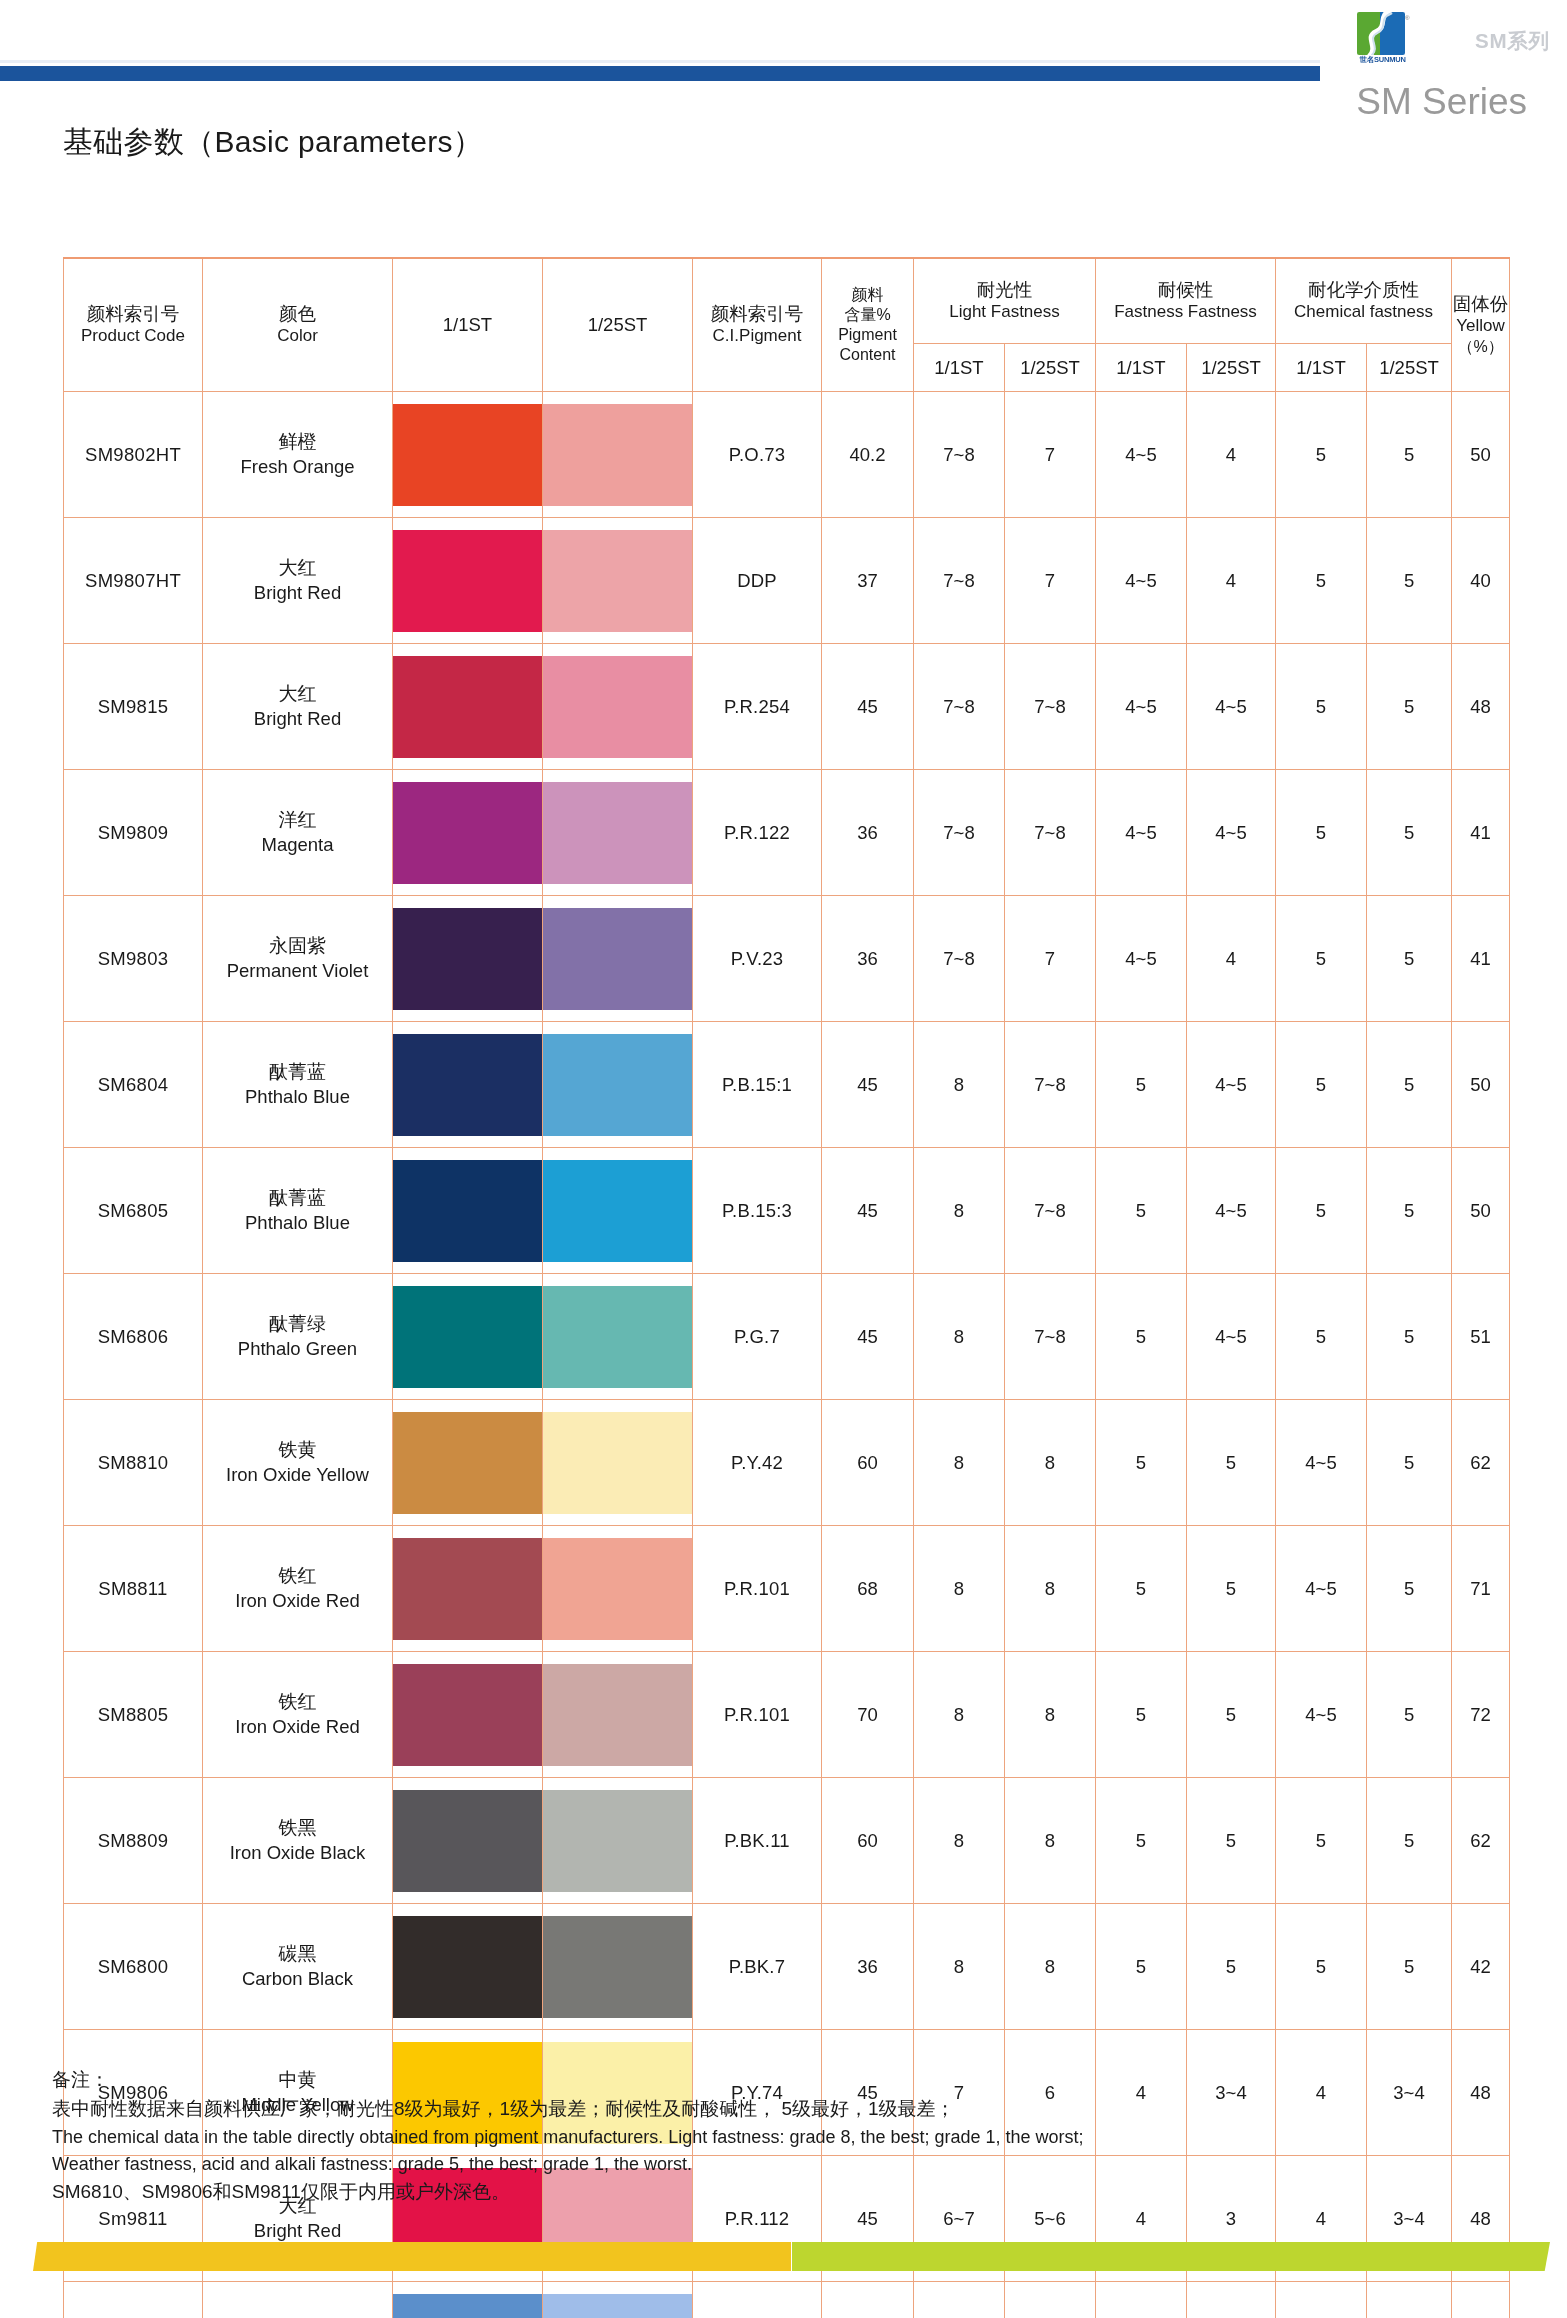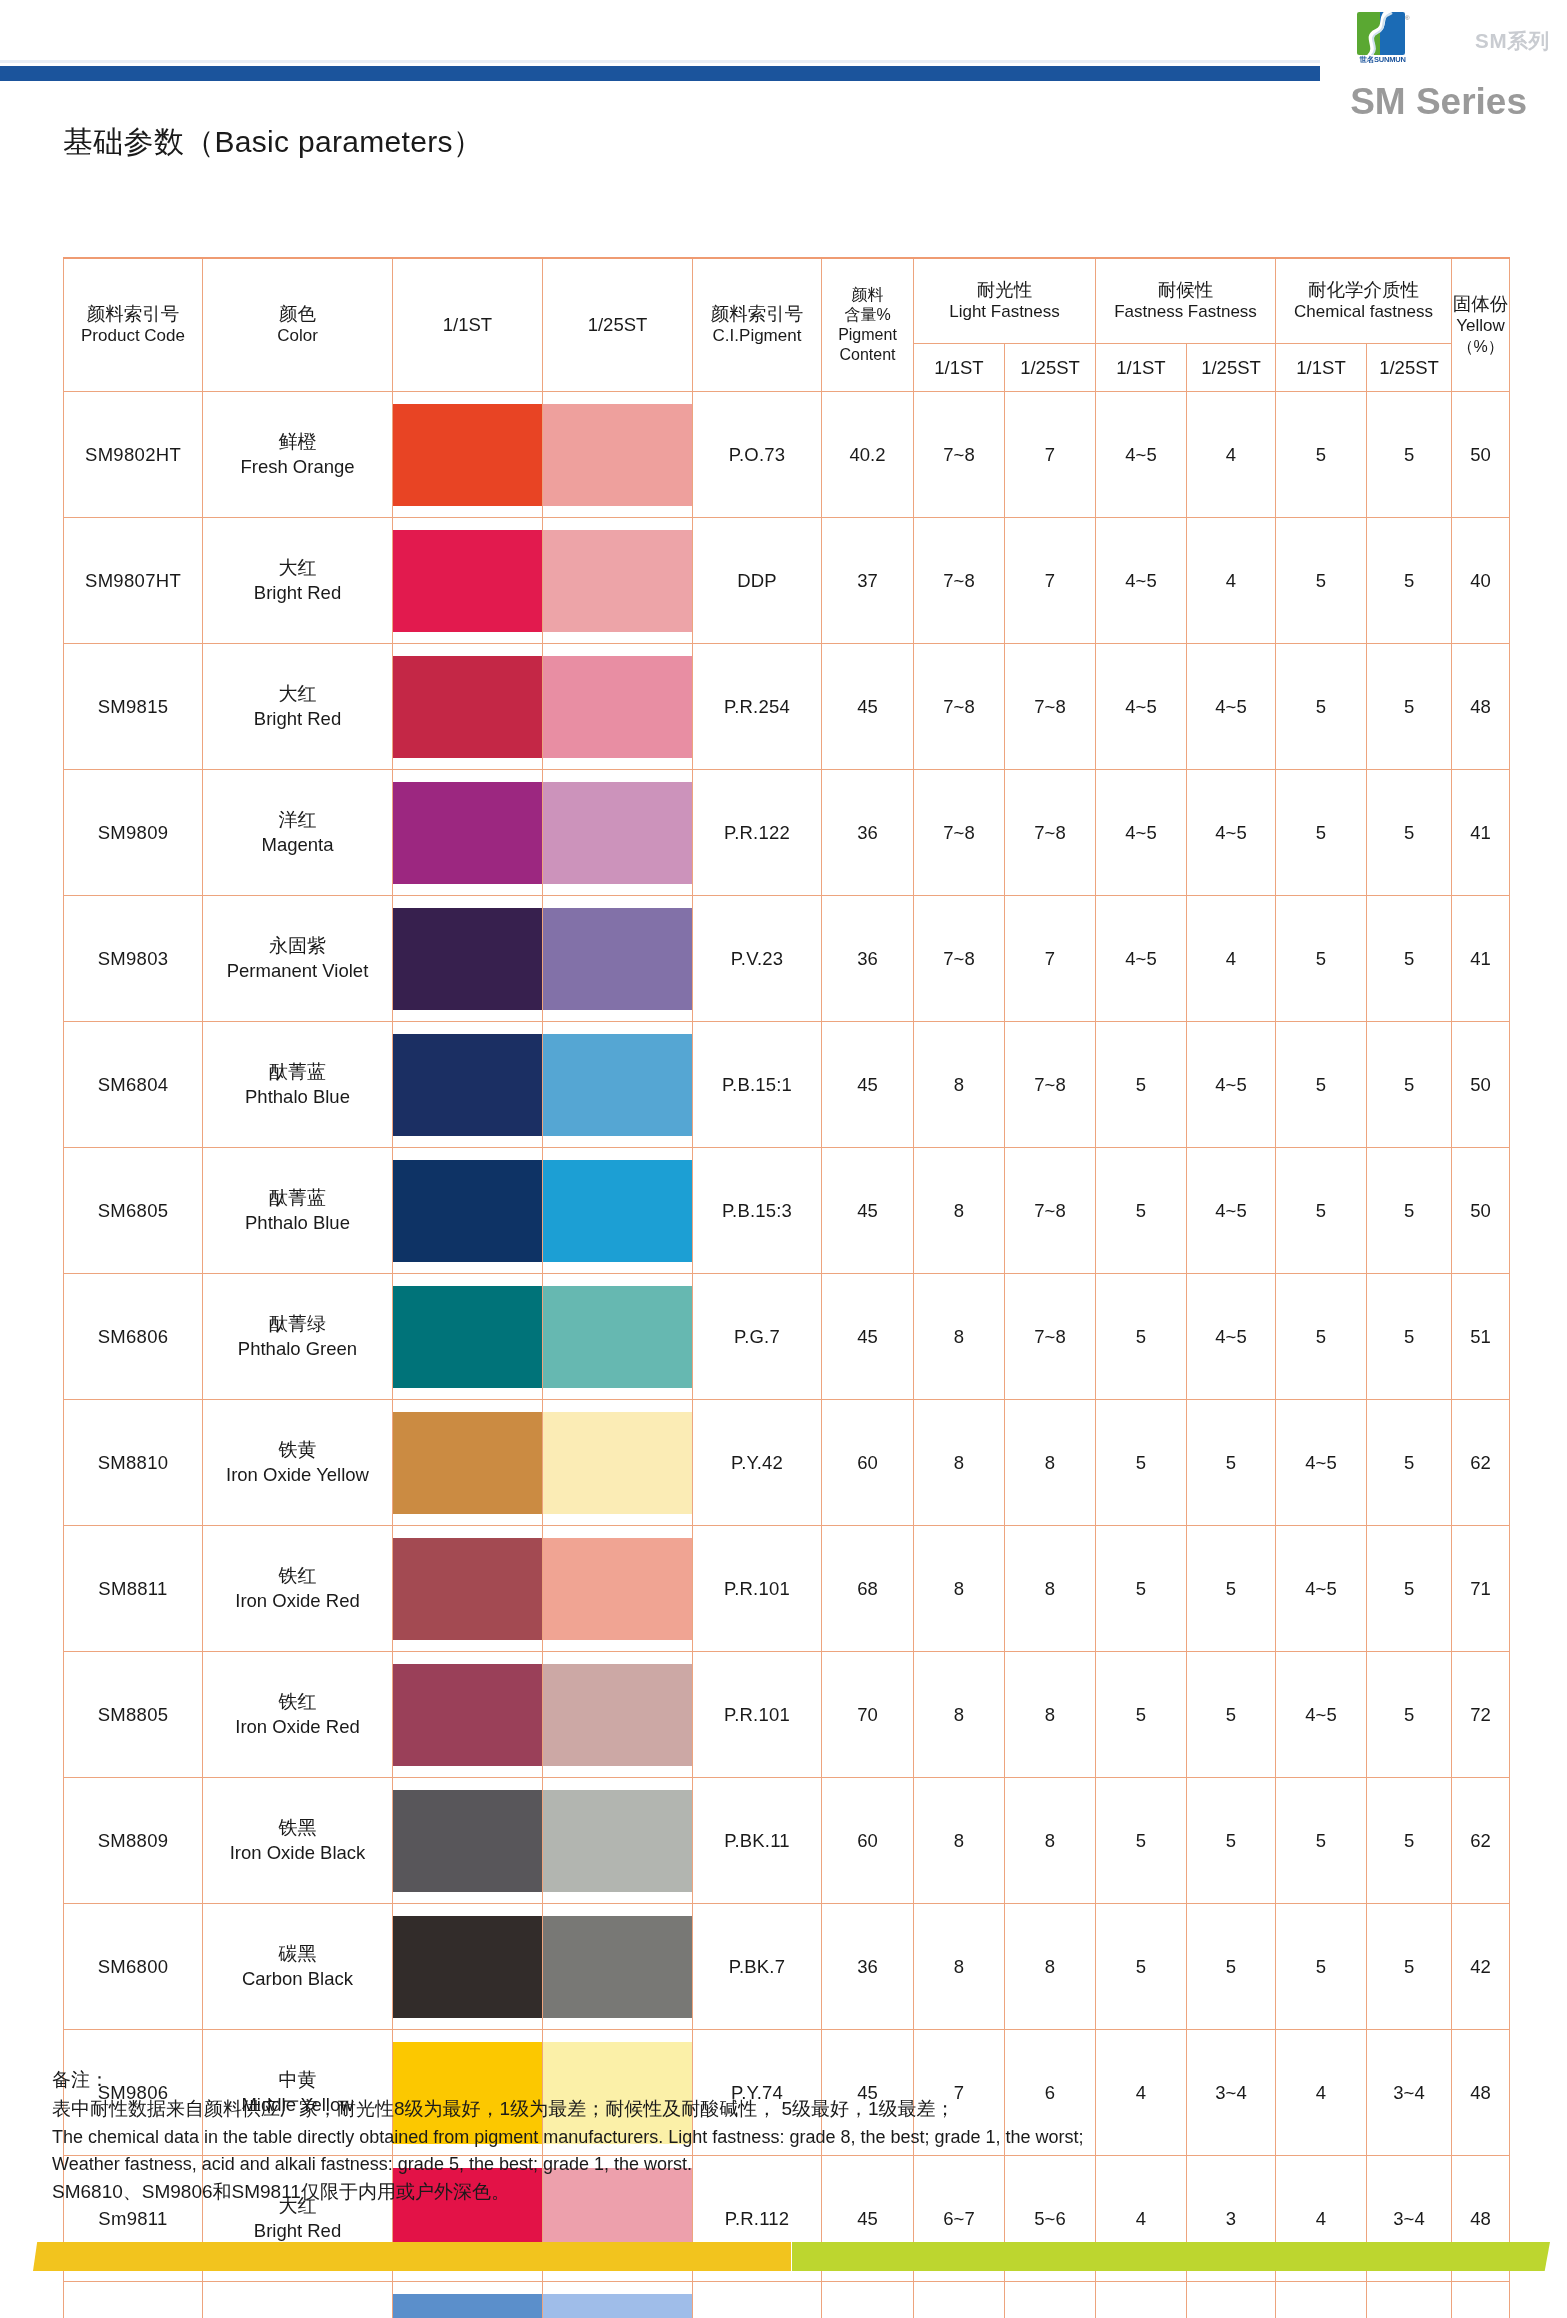--- a/index.html
+++ b/index.html
@@ -37,21 +37,21 @@
     position:absolute;left:-1.4px;top:43px;width:54px;text-align:center;
     font-size:7.5px;font-weight:bold;color:#1b549c;letter-spacing:-0.2px;
     white-space:nowrap;
   }
   .series-cn{
     position:absolute;left:1475px;top:27.4px;
     font-size:20.6px;font-weight:bold;color:#c9ccd1;letter-spacing:0.7px;
   }
   .series-en{
     position:absolute;left:1301px;top:81px;width:226px;text-align:right;
-    font-size:37px;font-weight:bold;color:#9a9a9a;letter-spacing:0px;
+    font-size:37px;font-weight:normal;color:#9a9a9a;letter-spacing:0px;
   }
 
   
   .section-title{
     position:absolute;left:63px;top:122px;
     font-size:30px;color:#1a1a1a;letter-spacing:0.3px;white-space:nowrap;
   }
 
   
   .tbl{

